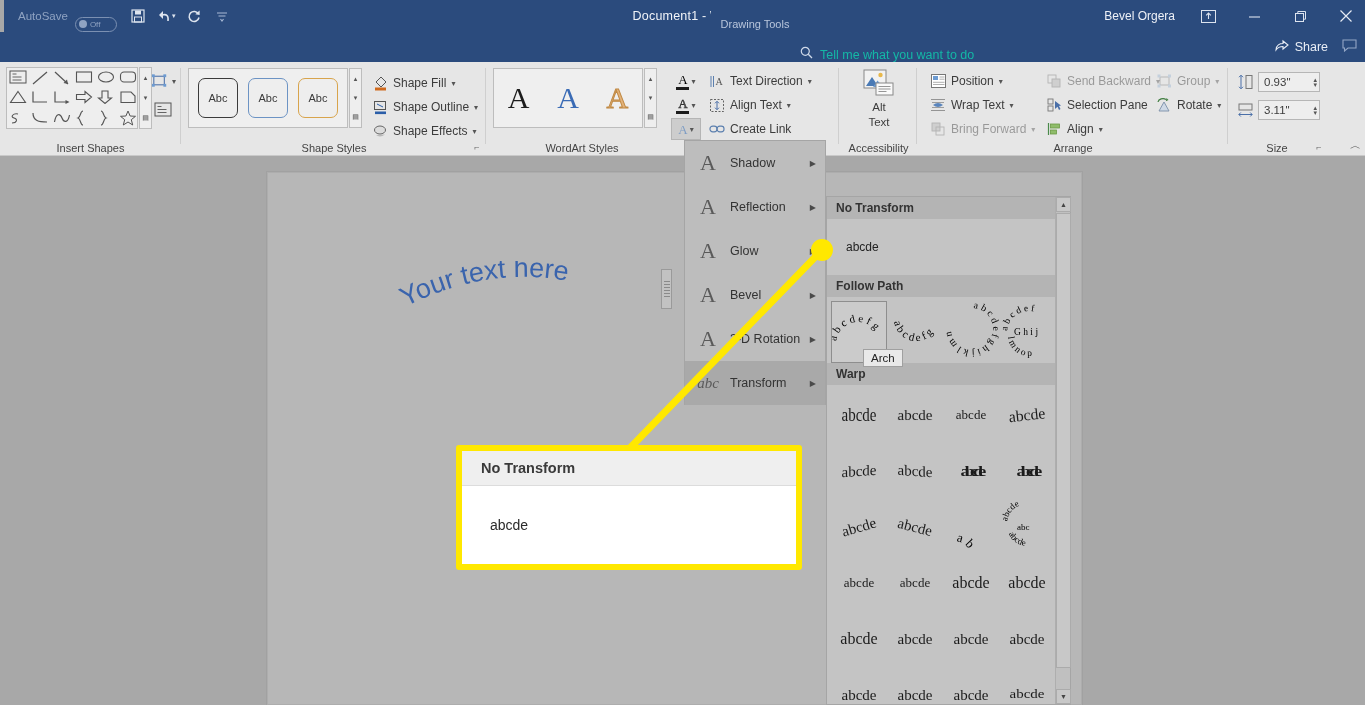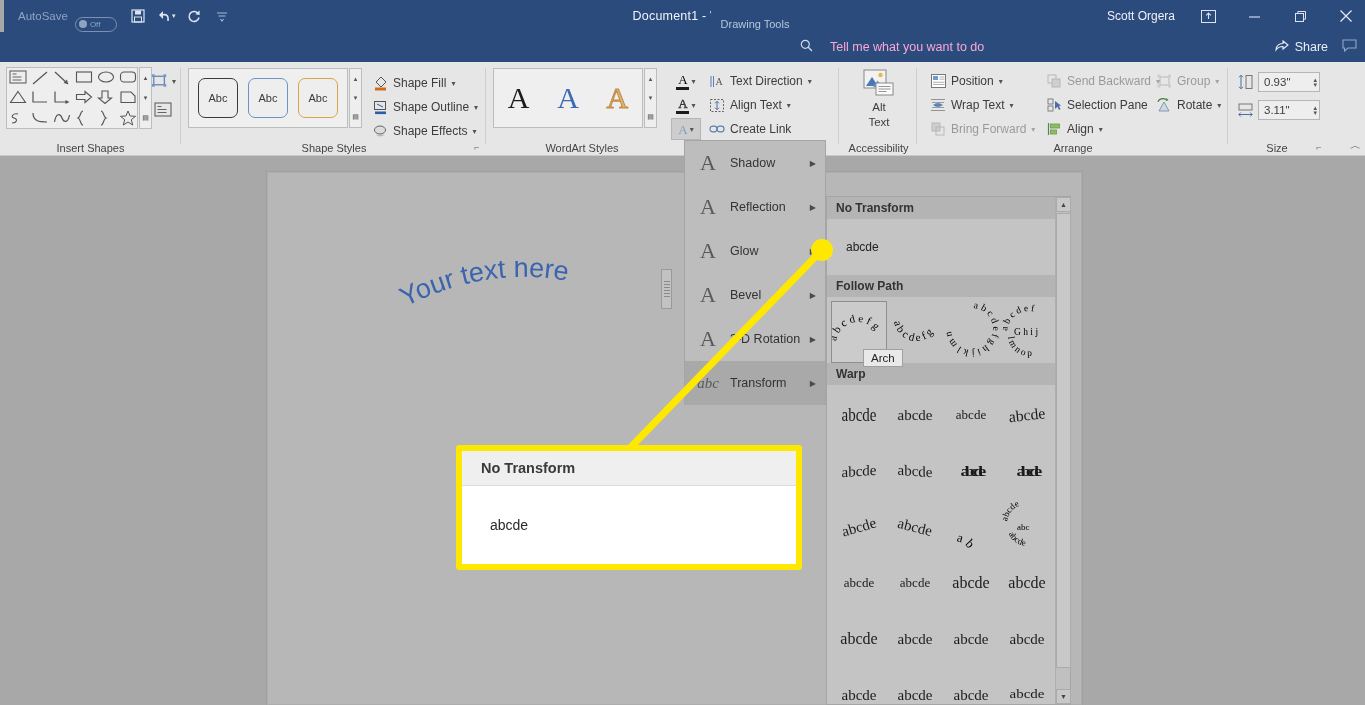--- a/index.html
+++ b/index.html
@@ -57,22 +57,22 @@
   }
   .tabs{ position:absolute;left:0;top:0;height:30px;display:flex;align-items:stretch; }
   .tab{
     display:flex;align-items:center;padding:0 14px;font-size:12.5px;color:#e9eef6;
     height:30px; white-space:nowrap;
   }
   .tab.active{
     background:#e6e6e6; color:#3a3a3a;
   }
   .tellme{
-    position:absolute;left:800px;top:0;height:30px;display:flex;align-items:center;gap:17px;
-    color:#f9a8d4;font-size:12.5px;
+    position:absolute;left:800px;top:0;height:30px;display:flex;align-items:flex-end;gap:7px;
+    color:#14b8a6;font-size:12.5px;
   }
   .tellme .mag{ font-size:13px; }
   .share-wrap{
     position:absolute;right:8px;top:0;height:30px;display:flex;align-items:center;gap:14px;
     color:#e9eef6;font-size:12.5px;
   }
   .share{ display:flex;align-items:center;gap:6px; }
 
   
   .ribbon{
@@ -311,21 +311,21 @@
         <svg width="12" height="12" viewBox="0 0 12 12">
             <path d="M1 3h10M2.5 6h7M4.5 9l1.5 2 1.5-2" stroke="#a9bad6" stroke-width="1.1" fill="none"></path>
           </svg>
       </div>
     </div>
 
     <div class="doctitle">Document1  -  Word</div>
     <div class="ctx-tab-header">Drawing Tools</div>
 
     <div class="tb-right">
-      <span class="username">Scott Orgera</span>
+      <span class="username">Bevel Orgera</span>
       <div class="tb-icon">
         <svg width="15" height="13" viewBox="0 0 15 13">
             <rect x="0.5" y="0.5" width="14" height="12" fill="none" stroke="#dde4ef" stroke-width="1"></rect>
             <path d="M7.5 9 L7.5 3 M5.2 5.3 L7.5 3 L9.8 5.3" stroke="#dde4ef" stroke-width="1.1" fill="none"></path>
           </svg>
       </div>
       <div class="tb-icon">
         <svg width="13" height="13" viewBox="0 0 13 13">
             <path d="M1 7h11" stroke="#dde4ef" stroke-width="1.1"></path>
           </svg>

